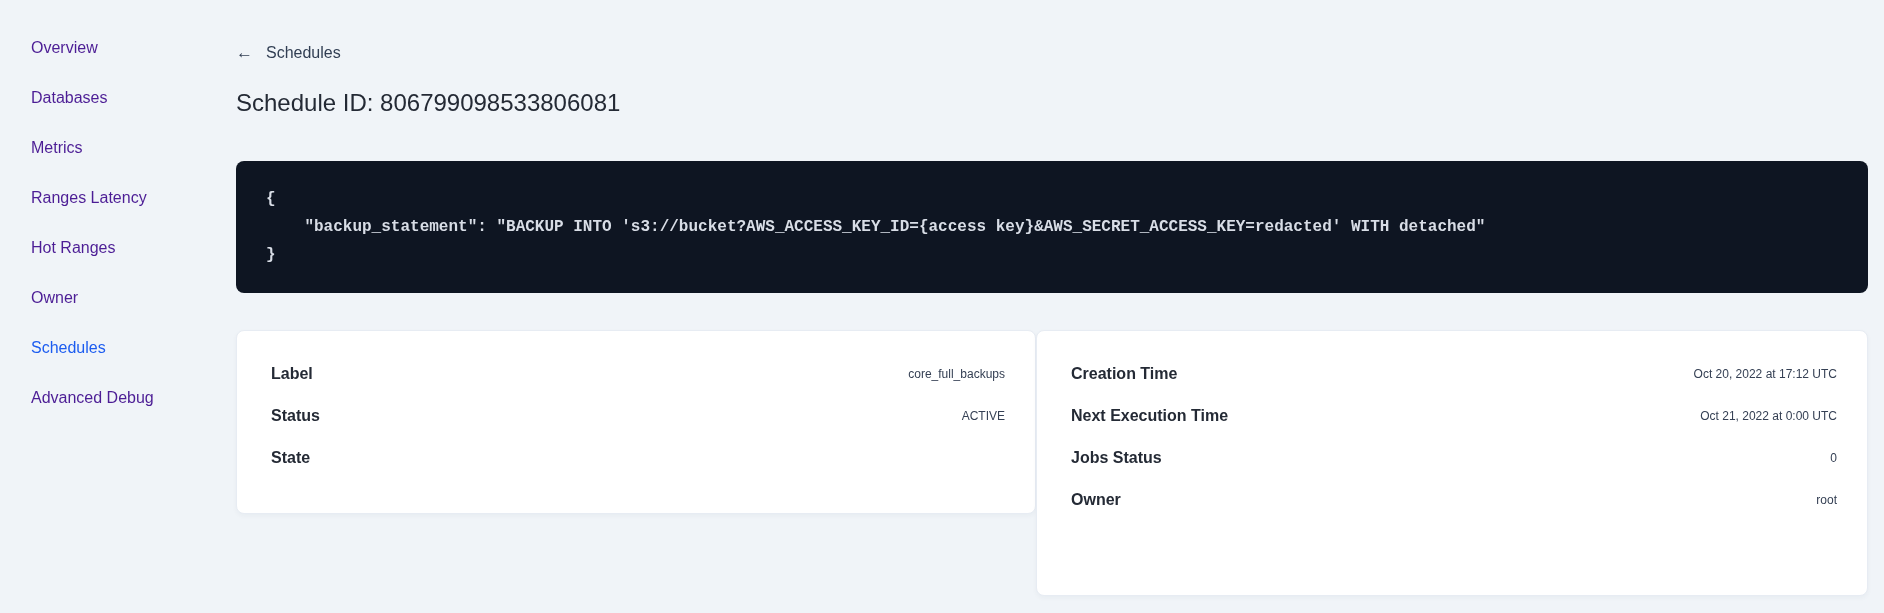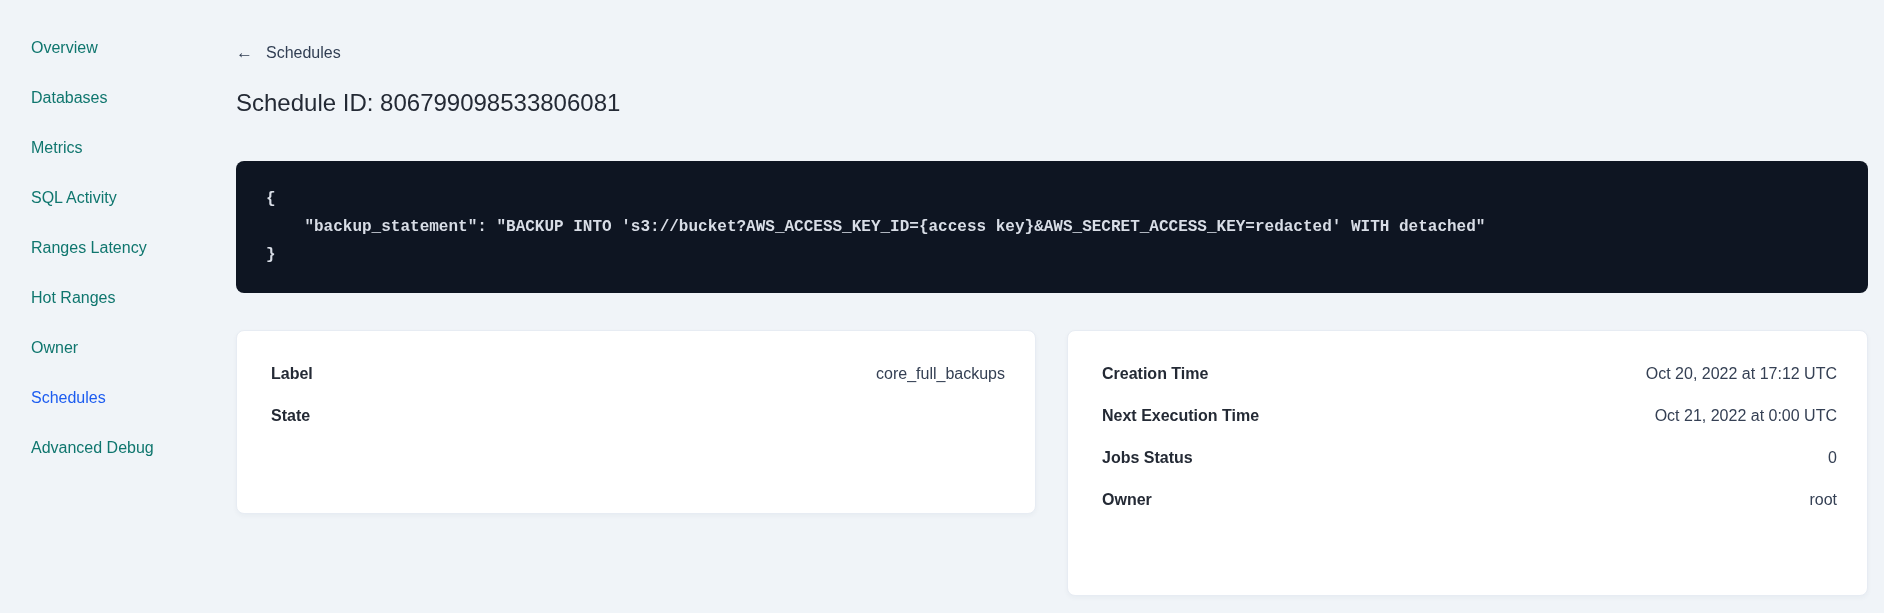--- a/index.html
+++ b/index.html
@@ -14,21 +14,21 @@
   
   .sidebar {
     position: absolute; left: 0; top: 23px;
     width: 200px;
   }
   .side-item {
     height: 50px;
     display: flex; align-items: center;
     padding-left: 31px;
     font-size: 16px;
-    color: #0f766e;
+    color: #4c1d95;
     cursor: pointer;
     white-space: nowrap;
   }
   .side-item.active { color: #1c5cf0; }
 
   
   .main { position: absolute; left: 200px; top: 0; right: 0; }
 
   .back-row {
     margin: 44px 16px 0 36px;
@@ -57,21 +57,20 @@
     font-family: "Liberation Mono", "DejaVu Sans Mono", monospace;
     font-size: 16px; line-height: 28px;
     font-weight: 700;
     color: #d8dde6;
     white-space: pre;
   }
 
   .cards-row {
     margin: 37px 16px 0 36px;
     display: flex;
-    gap: 31px;
     align-items: flex-start;
     justify-content: space-between;
   }
   .card {
     background: #ffffff;
     border: 1px solid #e7ecf3;
     border-radius: 8px;
     box-shadow: 0 2px 5px rgba(22, 42, 80, 0.04);
     padding: 22px 30px 0 34px;
   }
@@ -82,35 +81,34 @@
     height: 42px;
     display: flex; align-items: center; justify-content: space-between;
   }
   .kv-label {
     font-size: 16px;
     font-weight: 700;
     color: #242a35;
     white-space: nowrap;
   }
   .kv-value {
-    font-size: 16px;
+    font-size: 12px;
     font-weight: 400;
     color: #354054;
     text-align: right;
     white-space: nowrap;
   }
 </style>
 </head>
 <body>
 
 <nav class="sidebar">
   <div class="side-item">Overview</div>
   <div class="side-item">Databases</div>
   <div class="side-item">Metrics</div>
-  <div class="side-item">SQL Activity</div>
   <div class="side-item">Ranges Latency</div>
   <div class="side-item">Hot Ranges</div>
   <div class="side-item">Owner</div>
   <div class="side-item active">Schedules</div>
   <div class="side-item">Advanced Debug</div>
 </nav>
 
 <main class="main">
 
   <div class="back-row">
@@ -121,20 +119,24 @@
   <h1 class="page-title">Schedule ID: 806799098533806081</h1>
 
   <pre class="code-block"><div class="code-line">{</div><div class="code-line">    "backup_statement": "BACKUP INTO 's3://bucket?AWS_ACCESS_KEY_ID={access key}&amp;AWS_SECRET_ACCESS_KEY=redacted' WITH detached"</div><div class="code-line">}</div></pre>
 
   <div class="cards-row">
 
     <section class="card details">
       <div class="kv-row">
         <span class="kv-label">Label</span>
         <span class="kv-value">core_full_backups</span>
+      </div>
+      <div class="kv-row">
+        <span class="kv-label">Status</span>
+        <span class="kv-value">ACTIVE</span>
       </div>
       <div class="kv-row">
         <span class="kv-label">State</span>
         <span class="kv-value"></span>
       </div>
     </section>
 
     <section class="card schedule">
       <div class="kv-row">
         <span class="kv-label">Creation Time</span>

